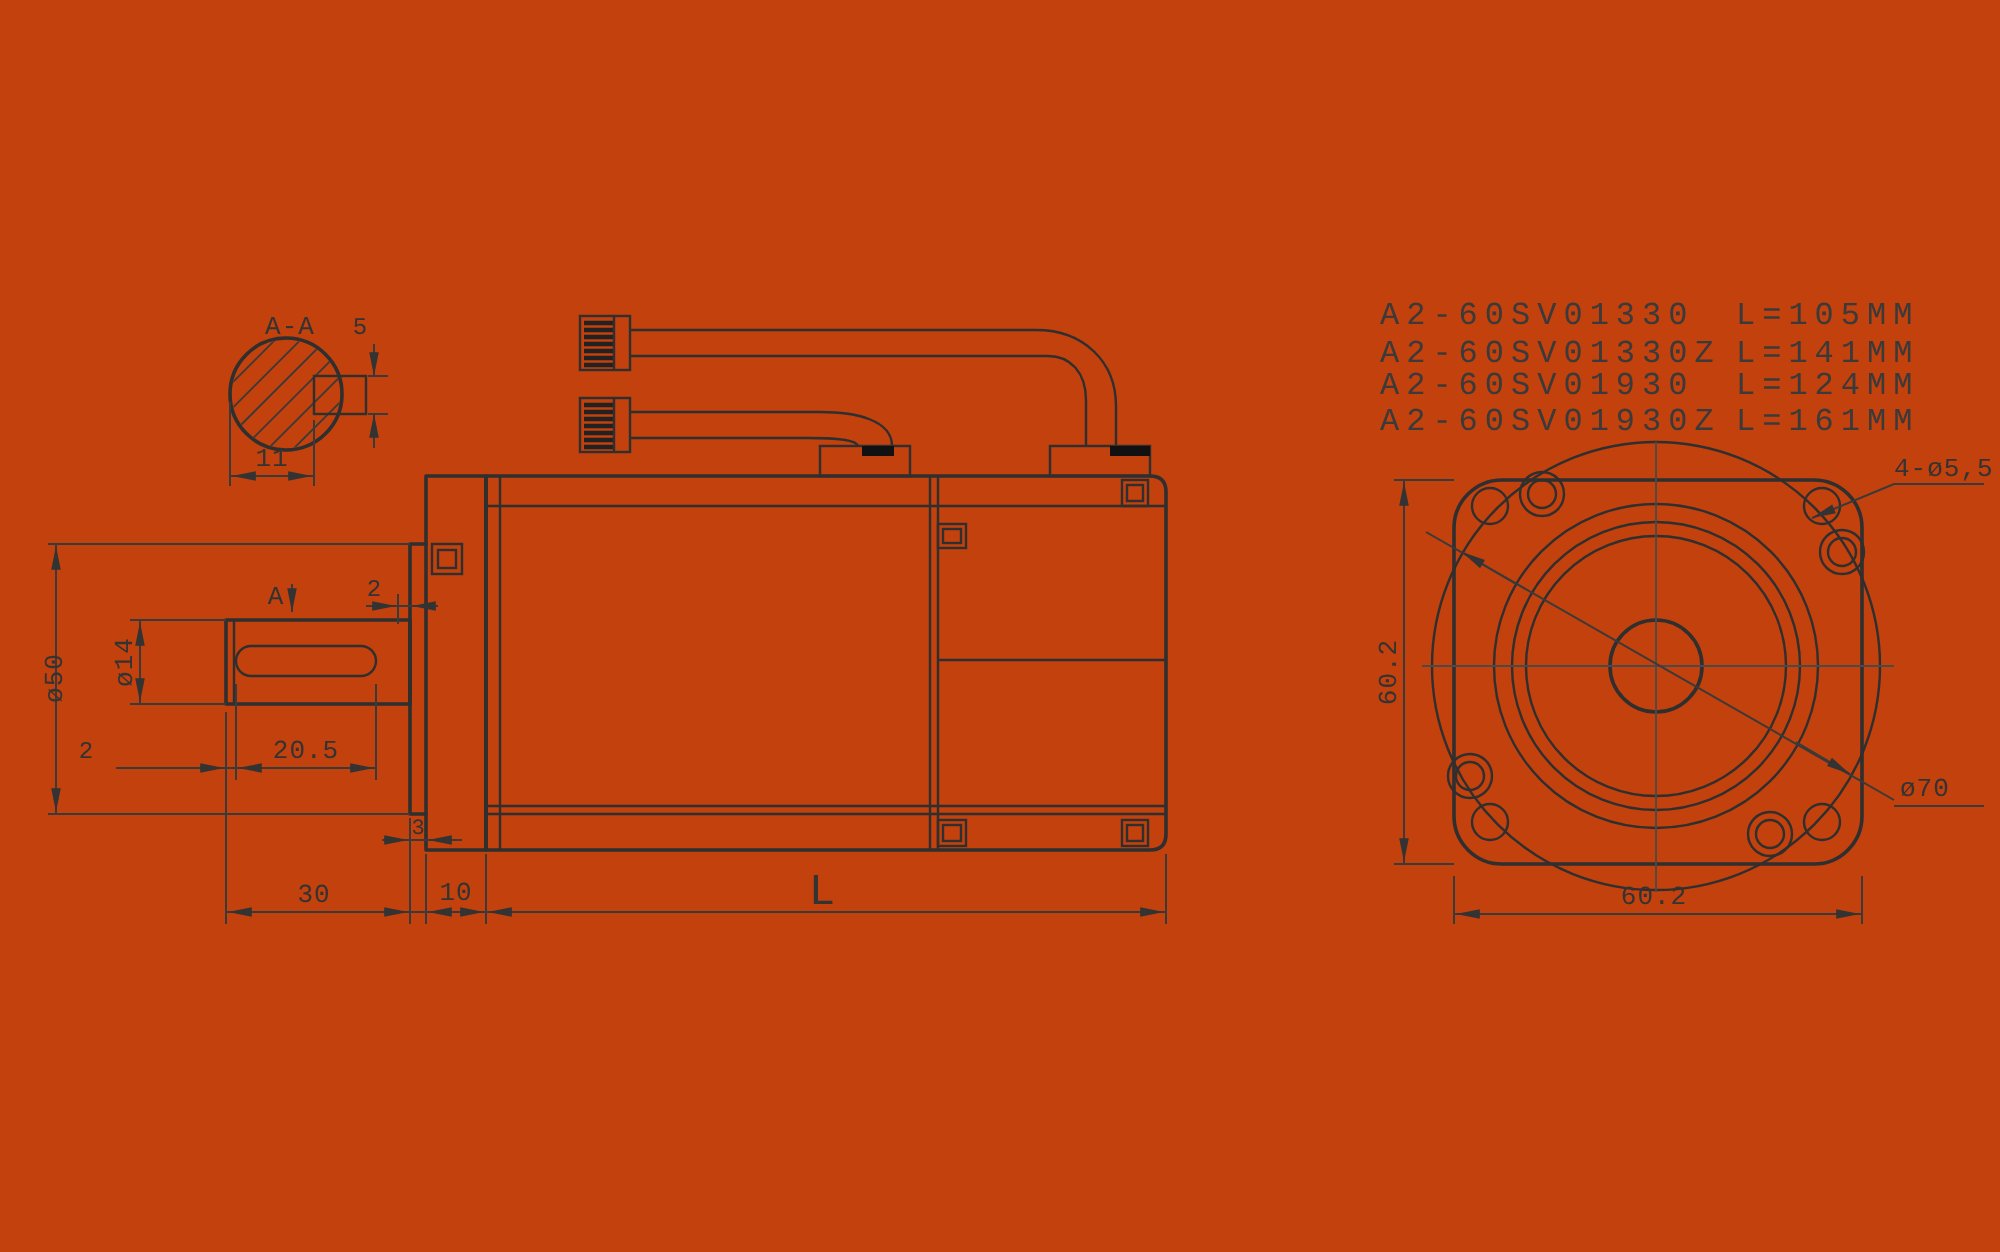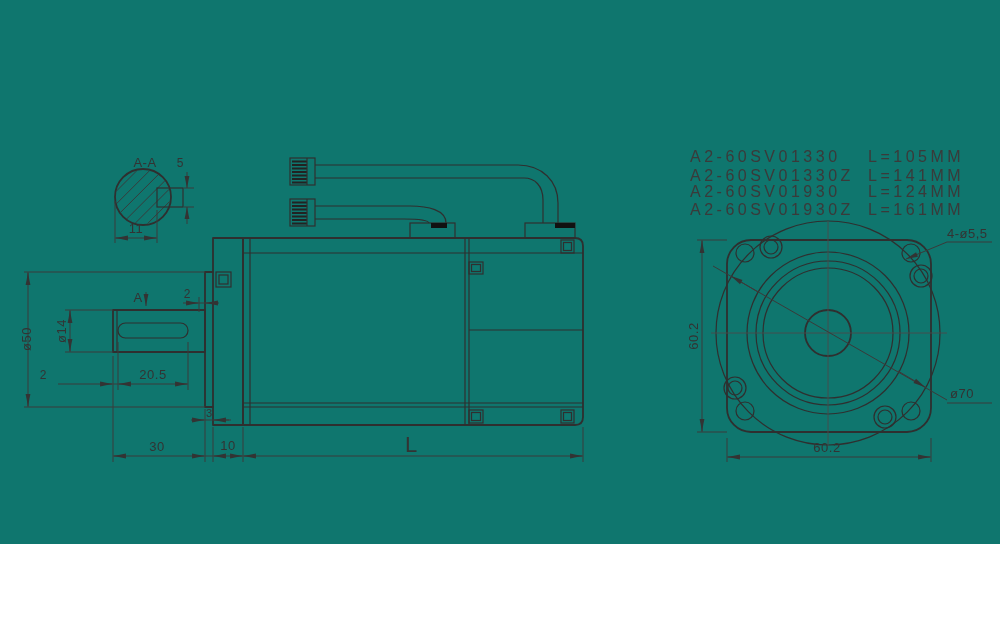--- a/index.html
+++ b/index.html
@@ -1,17 +1,17 @@
 <!DOCTYPE html>
 <html><head>
 <meta charset="utf-8">
 <style>
   html,body{margin:0;padding:0;background:#ffffff;}
-  .canvas{position:relative;width:1000px;height:544px;background:#0f766e;overflow:hidden;
-          font-family:Liberation Sans, sans-serif;}
+  .canvas{position:relative;width:1000px;height:626px;background:#c2410c;overflow:hidden;
+          font-family:Liberation Mono, monospace;}
   svg{display:block;}
   .ol{stroke:#2f2f2f;stroke-width:1.8;fill:none;stroke-linecap:round;stroke-linejoin:round;}
   .il{stroke:#2f2f2f;stroke-width:1.2;fill:none;}
   .dl{stroke:#3a3a3a;stroke-width:1;fill:none;}
   .cl{stroke:#4a4a4a;stroke-width:0.9;fill:none;}
   .hx{stroke:#3a3a3a;stroke-width:0.9;fill:none;}
   .blk{fill:#111;stroke:none;}
   .dimtxt{fill:#333;font-size:13px;letter-spacing:0.5px;}
   .dimsm{fill:#333;font-size:12px;}
   .modeltxt{fill:#3a3a3a;font-size:16px;letter-spacing:3.5px;}

